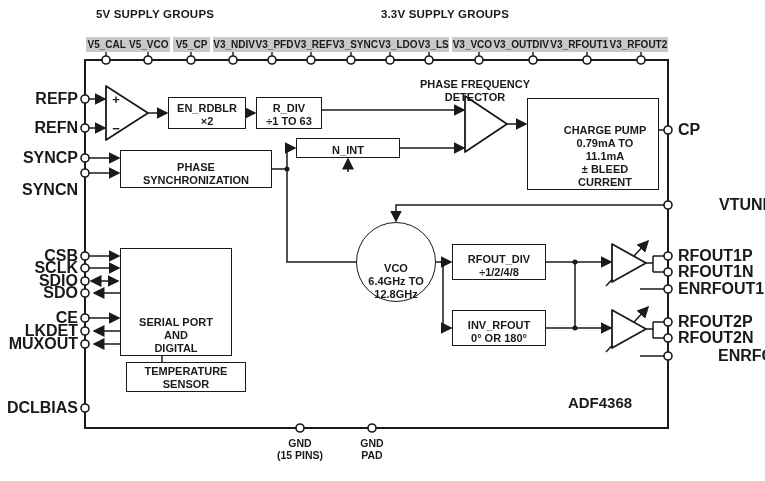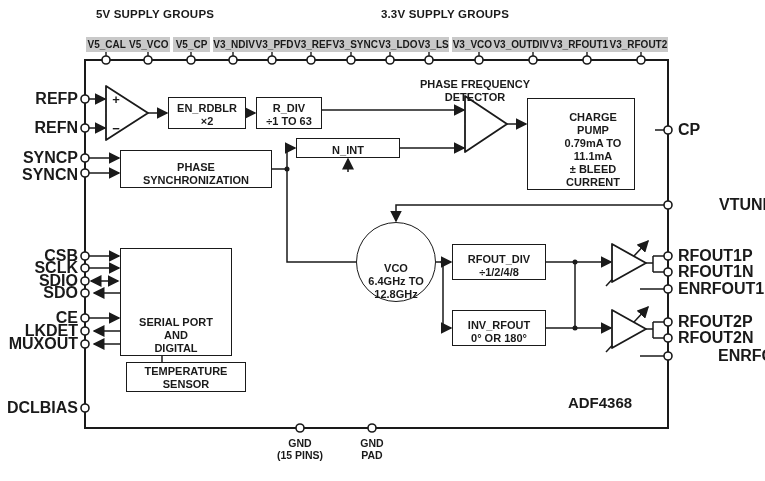--- a/index.html
+++ b/index.html
@@ -153,21 +153,21 @@
   <div class="bar" style="left:452px;width:216px;">
     <span>V3_VCO</span>
     <span>V3_OUTDIV</span>
     <span>V3_RFOUT1</span>
     <span>V3_RFOUT2</span>
   </div>
 
   <div class="pin-label pl-left" style="top:93px;">REFP</div>
   <div class="pin-label pl-left" style="top:122px;">REFN</div>
   <div class="pin-label pl-left" style="top:152px;">SYNCP</div>
-  <div class="pin-label pl-left" style="top:169px;text-align:right;">SYNCN</div>
+  <div class="pin-label pl-left" style="top:184px;text-align:right;">SYNCN</div>
   <div class="pin-label pl-left" style="top:250px;">CSB</div>
   <div class="pin-label pl-left" style="top:262px;">SCLK</div>
   <div class="pin-label pl-left" style="top:275px;">SDIO</div>
   <div class="pin-label pl-left" style="top:287px;">SDO</div>
   <div class="pin-label pl-left" style="top:312px;">CE</div>
   <div class="pin-label pl-left" style="top:325px;">LKDET</div>
   <div class="pin-label pl-left" style="top:338px;">MUXOUT</div>
   <div class="pin-label pl-left" style="top:402px;">DCLBIAS</div>
 
   <div class="pin-label pl-right" style="top:124px;">CP</div>
@@ -196,21 +196,21 @@
   <div class="box" style="left:256px;top:97px;width:66px;height:32px;">
     <span>R_DIV</span>
     <span>÷1 TO 63</span>
   </div>
 
   <div class="box noborder" style="left:400px;top:76px;width:150px;height:28px;">
     <span>PHASE FREQUENCY</span>
     <span>DETECTOR</span>
   </div>
 
-  <div class="box" style="left:527px;top:98px;width:108px;height:92px;padding-left:24px;">
+  <div class="box" style="left:527px;top:98px;width:132px;height:92px;padding-left:24px;">
     <span>CHARGE PUMP</span>
     <span>0.79mA TO</span>
     <span>11.1mA</span>
     <span>± BLEED</span>
     <span>CURRENT</span>
   </div>
 
   <div class="box" style="left:120px;top:150px;width:152px;height:38px;">
     <span>PHASE</span>
     <span>SYNCHRONIZATION</span>

